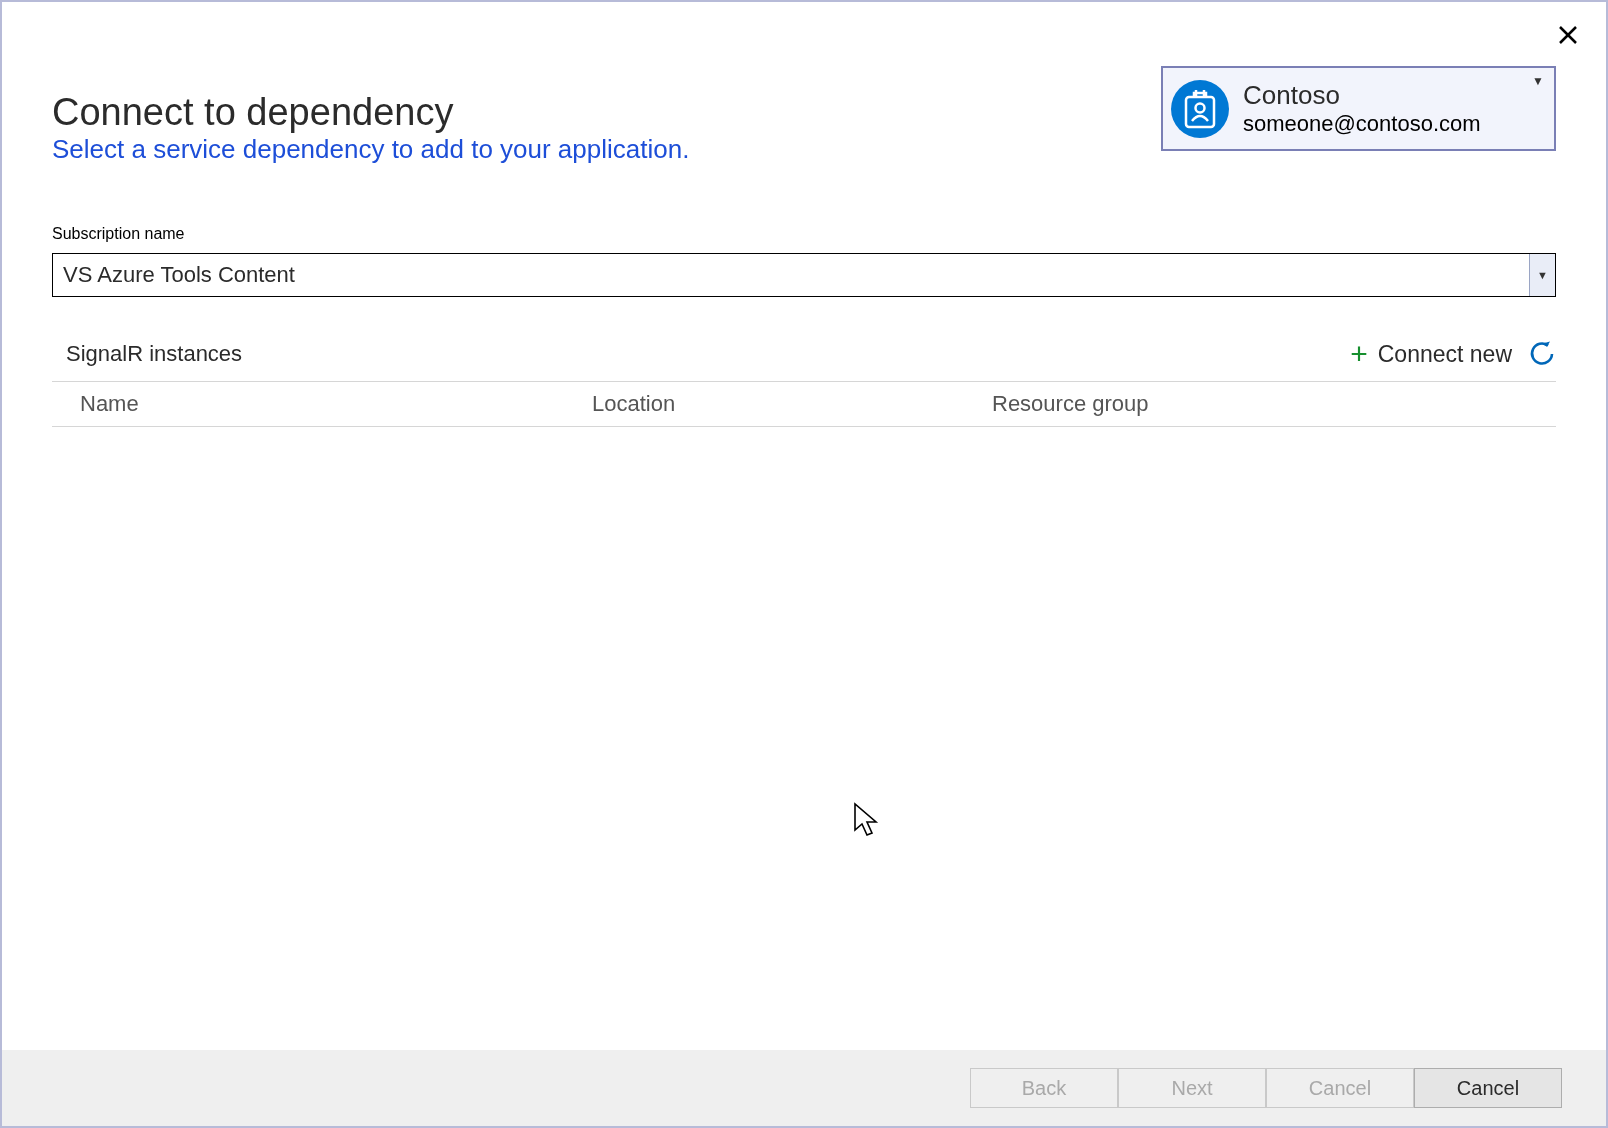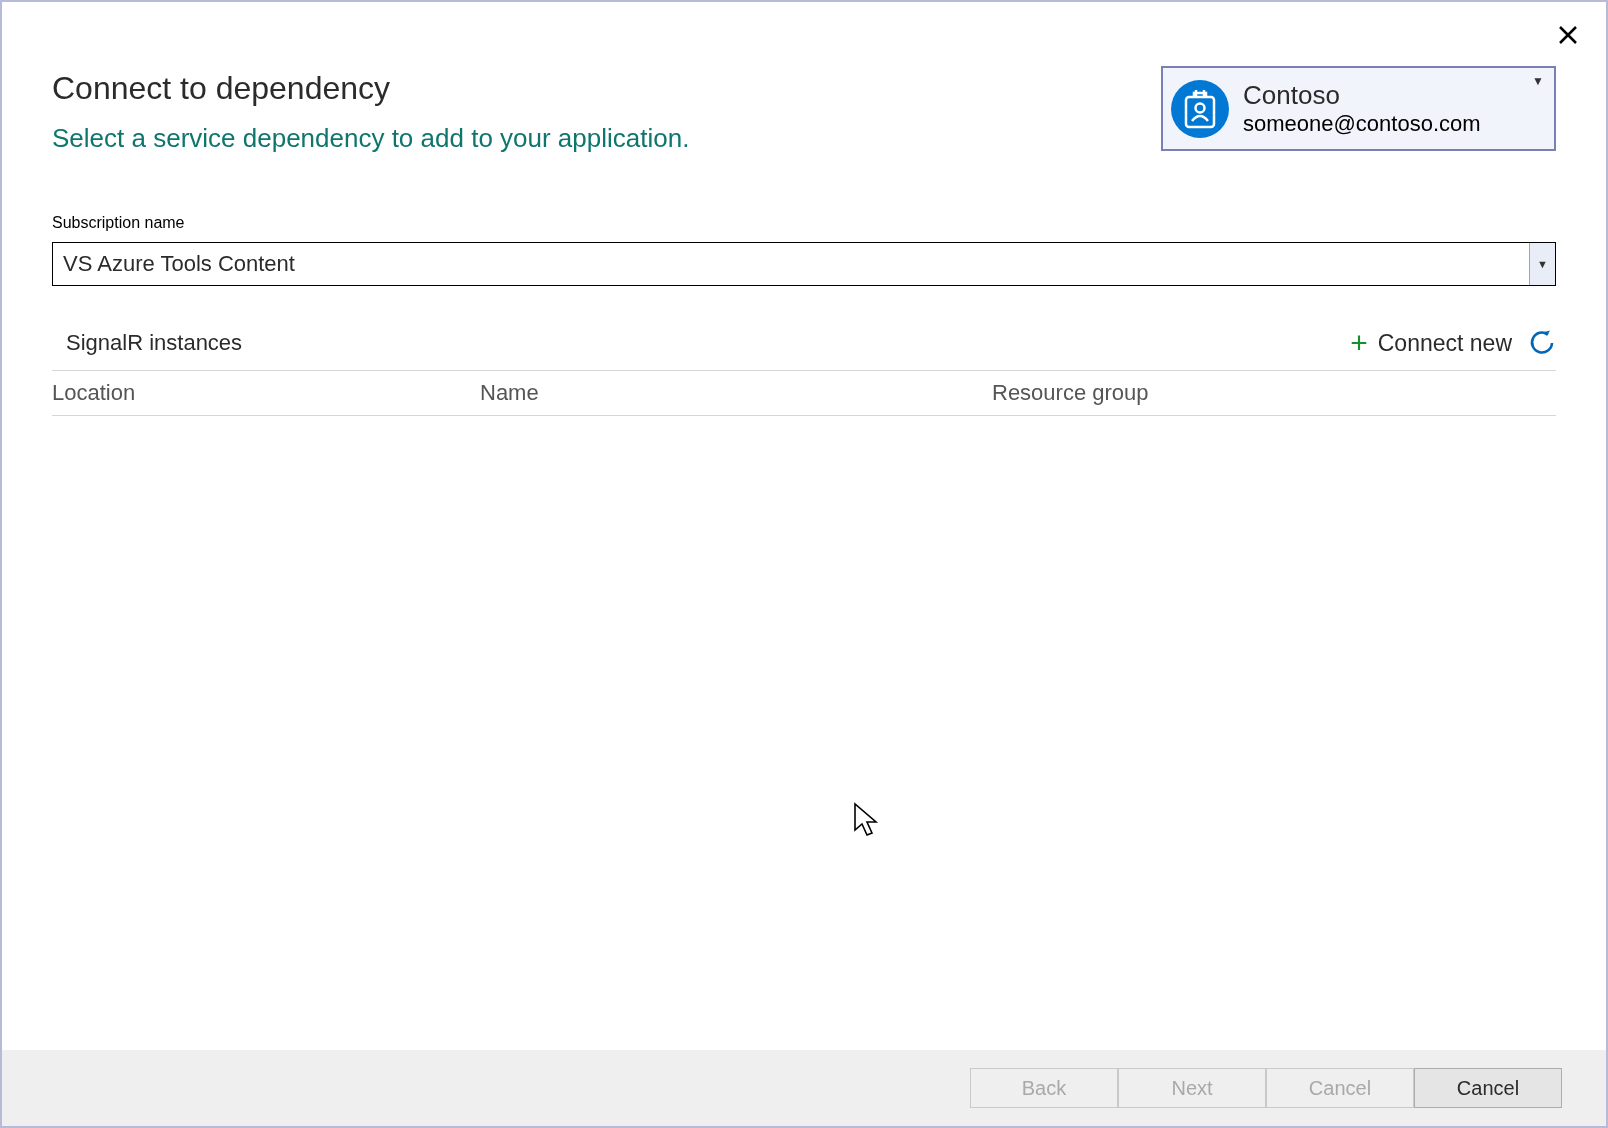--- a/index.html
+++ b/index.html
@@ -76,29 +76,28 @@
       line-height: 1.2;
     }
     .account-caret {
       align-self: flex-start;
       margin-top: 6px;
       margin-right: 2px;
       font-size: 12px;
       color: #333;
     }
     .title {
-      font-size: 32px;
+      font-size: 38px;
       font-weight: 400;
       color: #2b2b2b;
-      margin-top: 40px;
+      margin-top: 61px;
     }
     .subtitle {
       font-size: 26px;
-      color: #0f766e;
-      margin-top: 16px;
+      color: #1d4ed8;
     }
     .field-label {
       font-size: 16px;
       color: #000000;
       margin-top: 60px;
     }
     .dropdown {
       margin-top: 10px;
       width: 100%;
       height: 44px;
@@ -255,22 +254,22 @@
       <div class="refresh-btn">
         <svg width="28" height="28" viewBox="0 0 28 28">
           <path d="M 24 14 A 10 10 0 1 1 20 5.5" fill="none" stroke="#0067b8" stroke-width="2.6"></path>
           <path d="M 20 1 L 20 7 L 14 7 Z" fill="#0067b8" transform="rotate(30 20 5)"></path>
         </svg>
       </div>
     </div>
 
     <div class="table">
       <div class="table-header">
+        <div class="th th-name">Name</div>
         <div class="th th-location">Location</div>
-        <div class="th th-name">Name</div>
         <div class="th th-rg">Resource group</div>
       </div>
     </div>
 
     <svg class="cursor" width="28" height="36" viewBox="0 0 28 36">
       <path d="M 3 2 L 3 28 L 10 22 L 15 33 L 20 31 L 15 20 L 24 20 Z" fill="#fff" stroke="#000" stroke-width="1.6"></path>
     </svg>
 
   </div>
 

